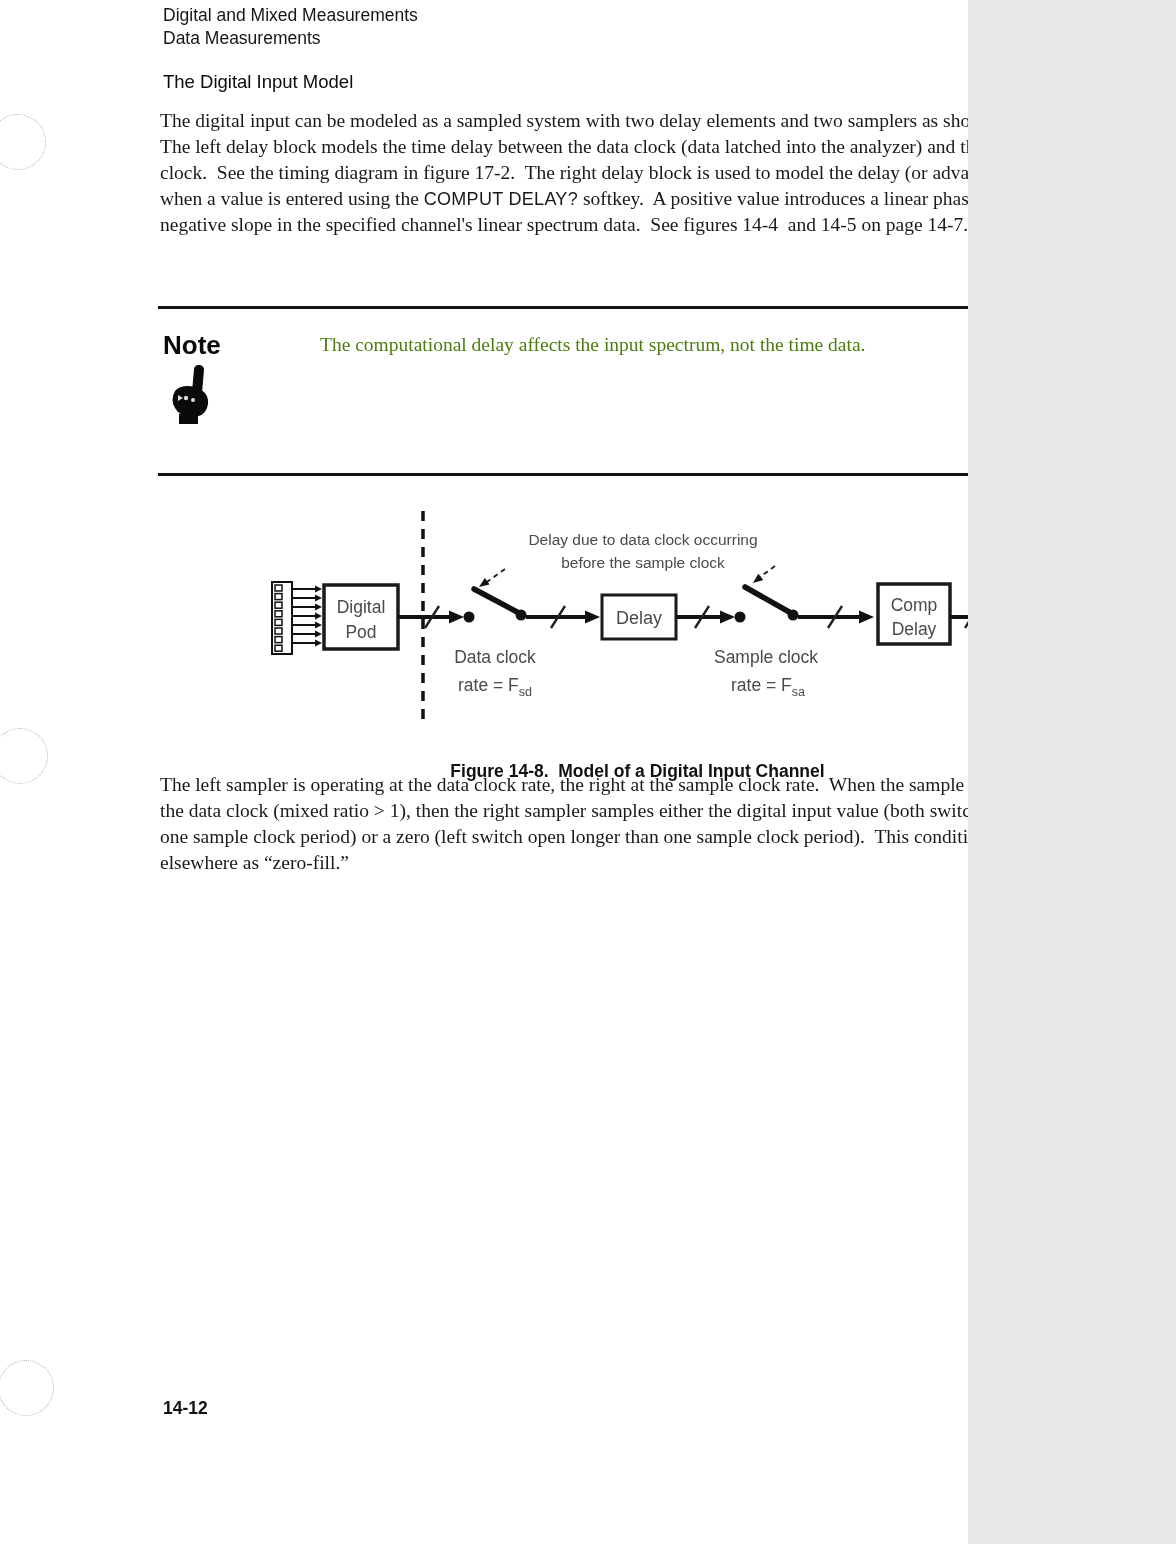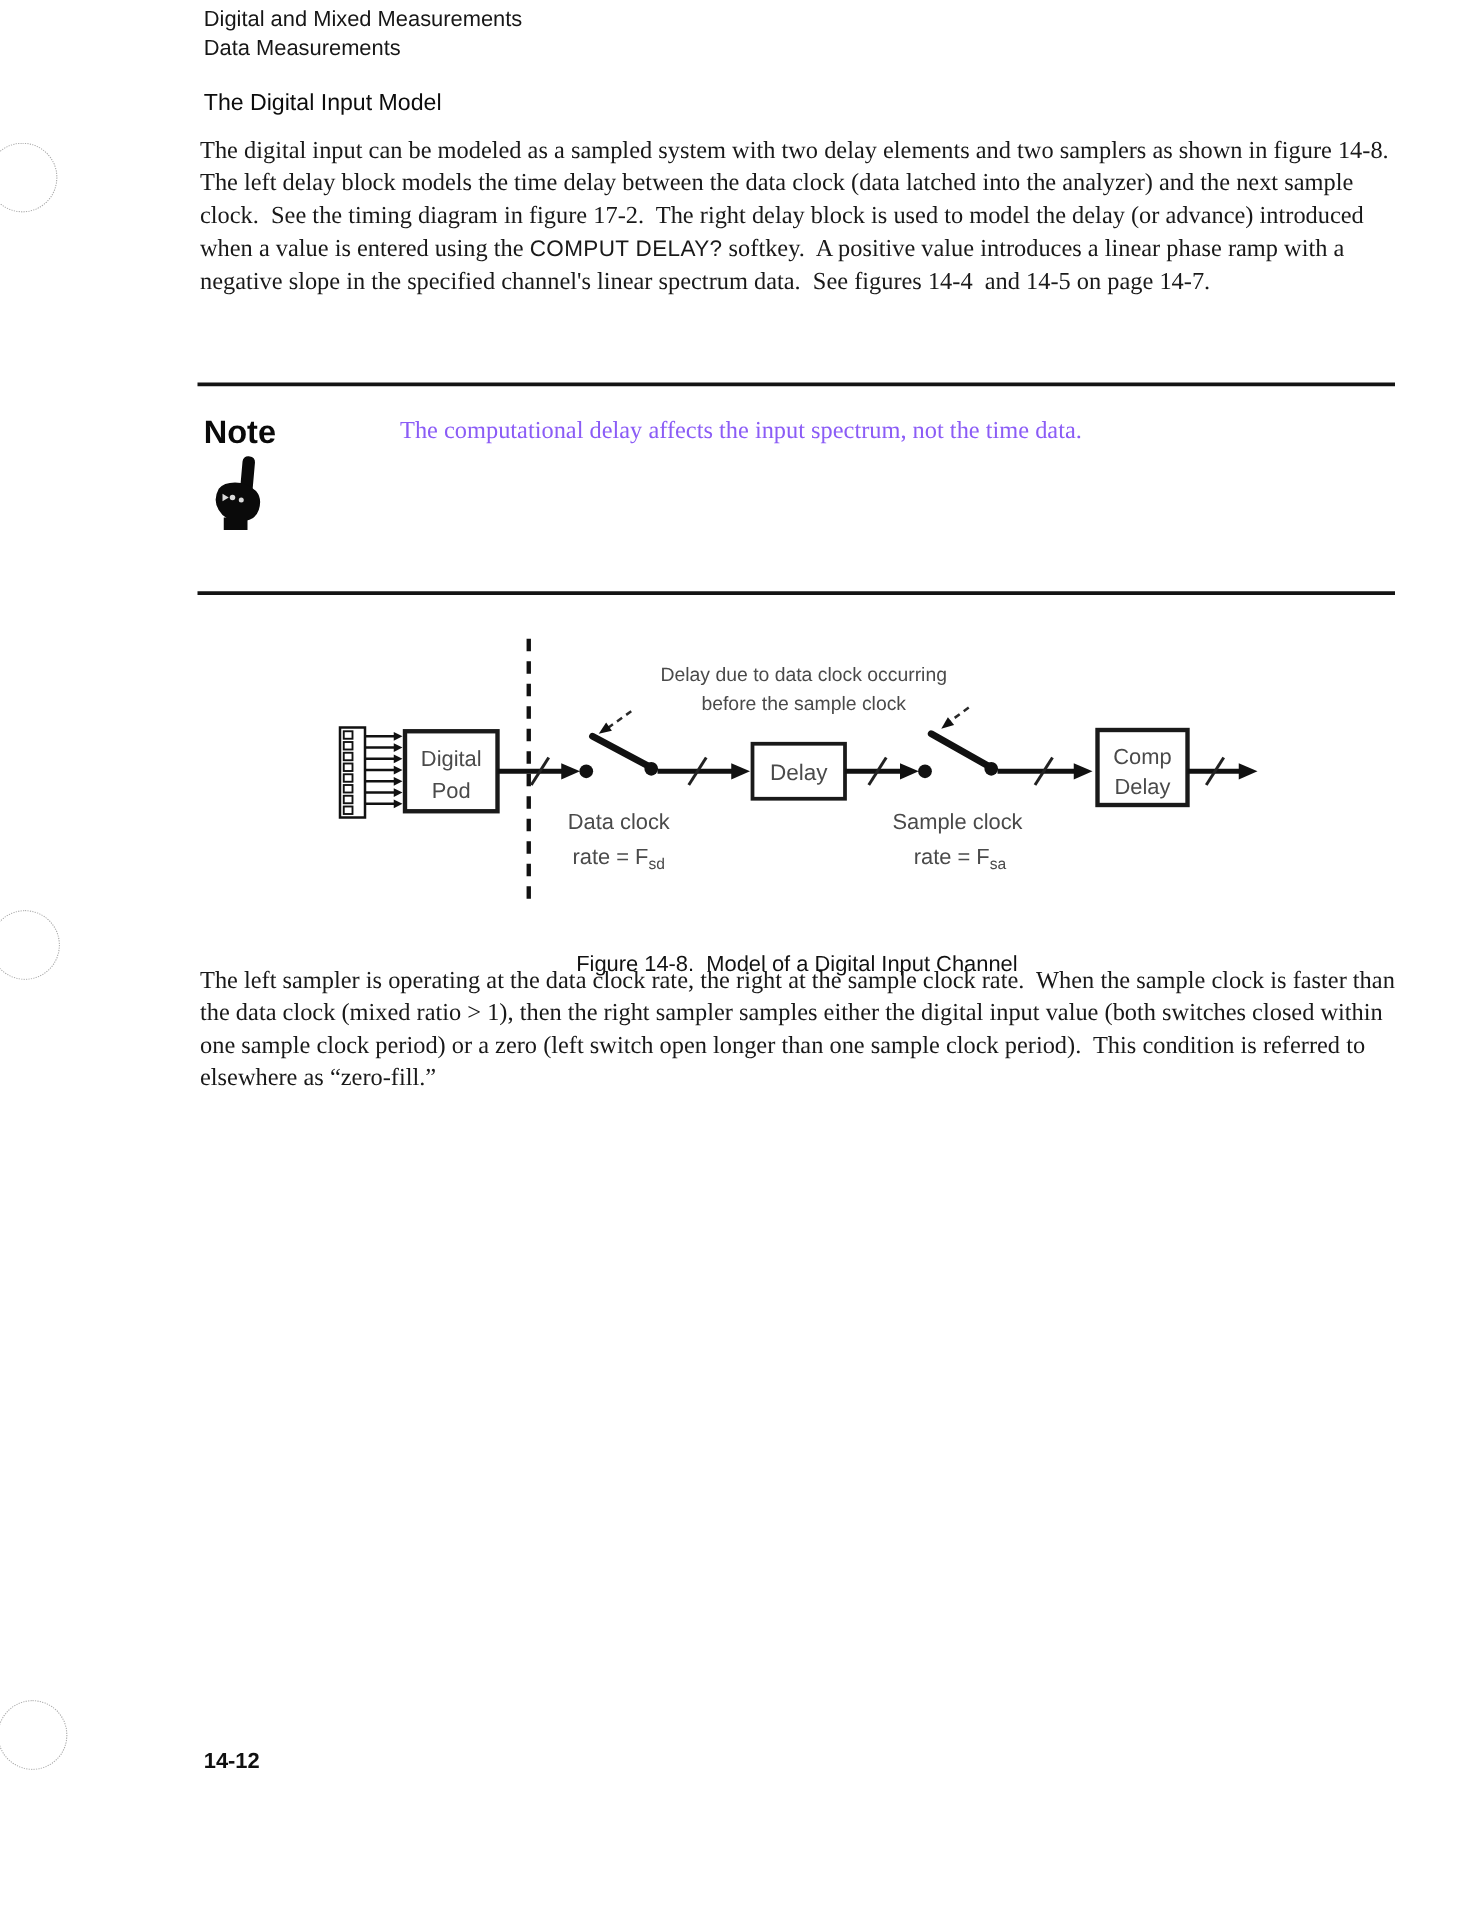--- a/index.html
+++ b/index.html
@@ -1,18 +1,18 @@
 <!DOCTYPE html>
 <html><head>
 <meta charset="utf-8">
 <style>
   html,body{margin:0;padding:0;background:#e8e8e8;}
   .page{
     position:relative;
-    width:1176px;height:1544px;
+    width:968px;height:1544px;
     background:#ffffff;
     overflow:hidden;
     font-family:"Liberation Serif", serif;
     color:#1c1c1c;
   }
   
   .running-header{
     position:absolute;left:163px;top:4px;
     font-family:"Liberation Sans", sans-serif;
     font-size:17.5px;line-height:23px;color:#161616;
@@ -43,30 +43,30 @@
   .rule-top{top:306px;}
   .rule-bottom{top:473px;}
   
   .note-label{
     position:absolute;left:163px;top:330px;
     font-family:"Liberation Sans", sans-serif;
     font-weight:bold;font-size:26px;color:#0a0a0a;
   }
   .note-text{
     position:absolute;left:320px;top:332px;width:700px;
-    font-size:19.5px;line-height:26px;color:#8b5cf6;
+    font-size:19.5px;line-height:26px;color:#4d7c0f;
   }
   .note-hand{position:absolute;left:166px;top:364px;}
   
   .figure-svg{position:absolute;left:258px;top:497px;}
   .figure-caption{
     position:absolute;left:160px;top:761px;width:955px;
     text-align:center;
     font-family:"Liberation Sans", sans-serif;
-    font-weight:normal;font-size:17.5px;color:#111;
+    font-weight:bold;font-size:17.5px;color:#111;
     white-space:pre-wrap;
   }
   
   .page-number{
     position:absolute;left:163px;top:1398px;
     font-family:"Liberation Sans", sans-serif;
     font-weight:bold;font-size:17.5px;color:#101010;
   }
   
   .scan-hole{

